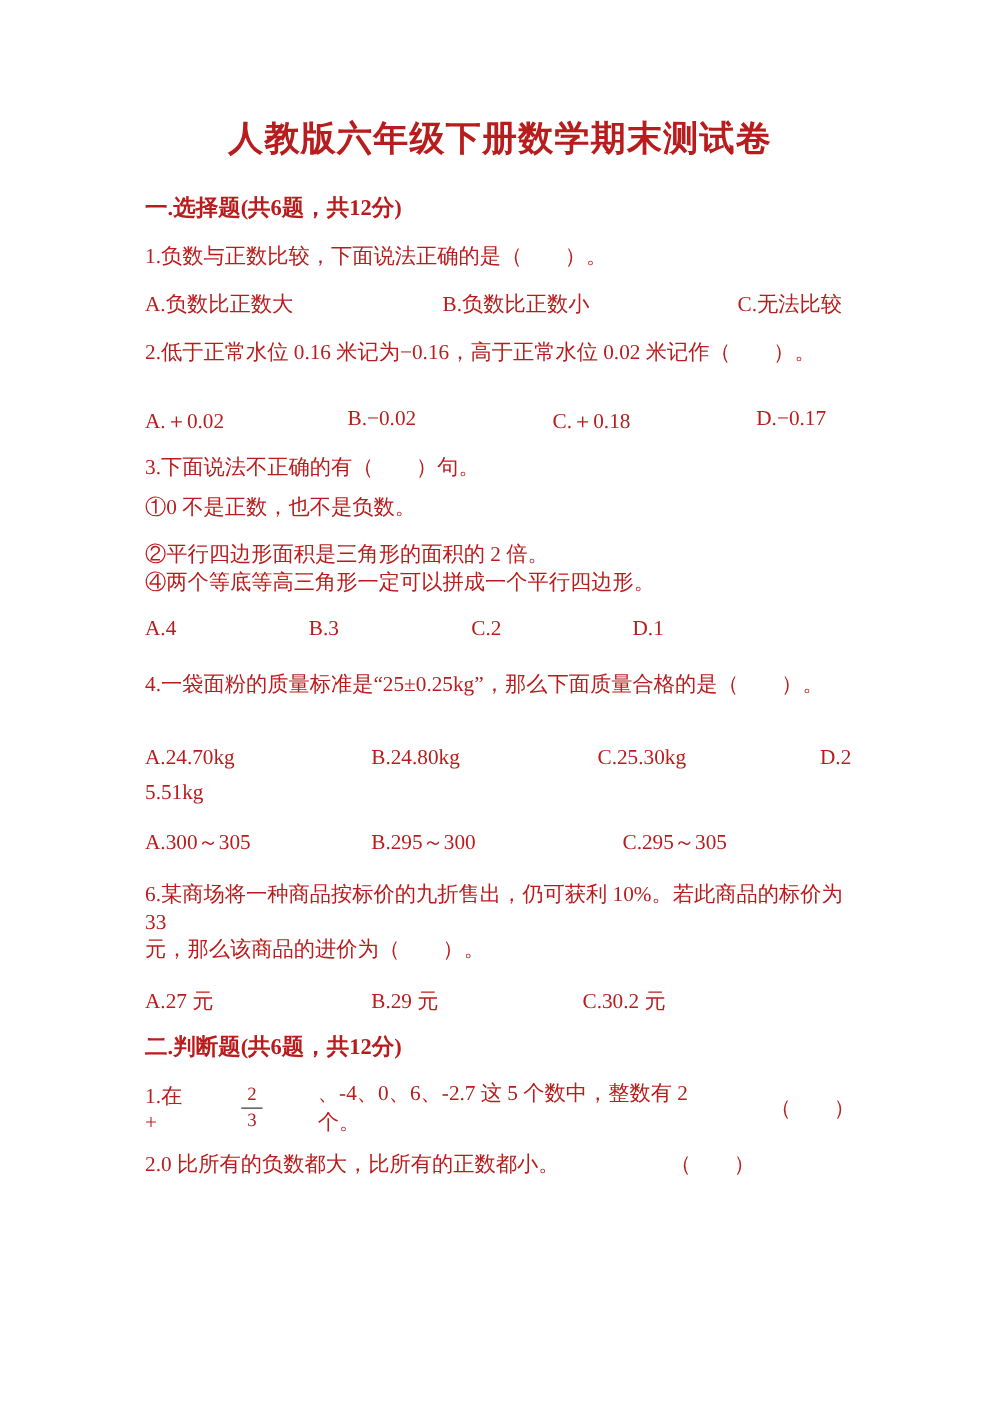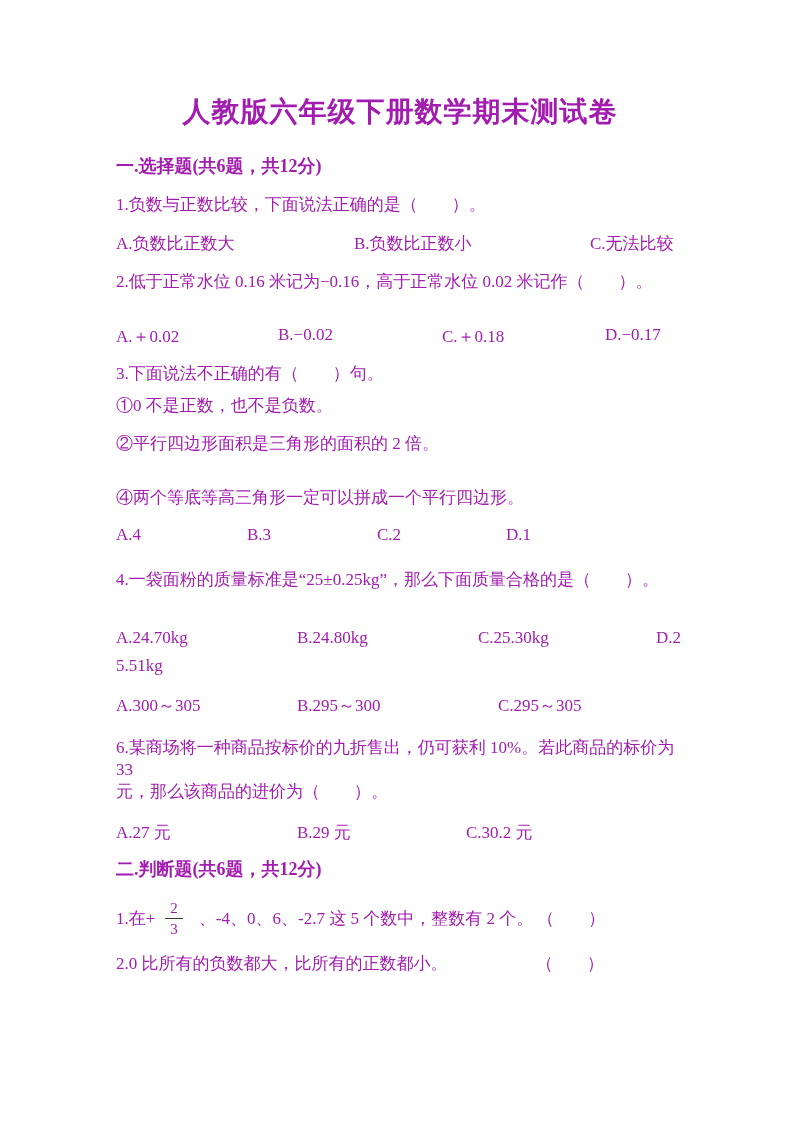--- a/index.html
+++ b/index.html
@@ -1,21 +1,21 @@
 <!DOCTYPE html>
 <html><head>
 <meta charset="utf-8">
 <style>
   * { margin:0; padding:0; box-sizing:border-box; }
   html,body { background:#ffffff; }
   .page {
     position:relative;
     width:800px; height:1131px;
     background:#ffffff;
-    color:#a21caf;
+    color:#b91c1c;
     font-family:"Liberation Serif","DejaVu Serif",serif;
     font-size:17px;
     overflow:hidden;
     margin:0 auto;
   }
   .title {
     margin-top:92px;
     text-align:center;
     font-size:28px;
     font-weight:bold;
@@ -24,21 +24,21 @@
   }
   .content { padding:0 116px 0 116px; }
   .sec-heading {
     font-size:18px;
     font-weight:bold;
     line-height:24px;
   }
   .row { line-height:22px; }
   .opts { position:relative; height:22px; }
   .opt { position:absolute; top:0; white-space:nowrap; }
-  .frac-row { display:flex; align-items:center; height:46px; }
+  .frac-row { display:flex; align-items:center; height:46px;gap:28px; }
   .frac {
     display:inline-block;
     text-align:center;
     font-size:15px;
     line-height:1.2;
     margin:0 16px 0 10px;
   }
   .frac .num { display:block; border-bottom:1px solid #3a3a3a; padding:0 5px 1px 5px; }
   .frac .den { display:block; padding-top:1px; }
   .paren-row { position:relative; }
@@ -66,21 +66,21 @@
     <div class="opts" style="margin-top:32px">
       <span class="opt" style="left:0">A.＋0.02</span>
       <span class="opt" style="left:162px">B.−0.02</span>
       <span class="opt" style="left:326px">C.＋0.18</span>
       <span class="opt" style="left:489px">D.−0.17</span>
     </div>
 
     <div class="row" style="margin-top:16px">3.下面说法不正确的有（　　）句。</div>
     <div class="row" style="margin-top:10px">①0 不是正数，也不是负数。</div>
     <div class="row" style="margin-top:16px">②平行四边形面积是三角形的面积的 2 倍。</div>
-    <div class="row" style="margin-top:32px">④两个等底等高三角形一定可以拼成一个平行四边形。</div>
+    <div class="row" style="margin-top:0">④两个等底等高三角形一定可以拼成一个平行四边形。</div>
     <div class="opts" style="margin-top:16px">
       <span class="opt" style="left:0">A.4</span>
       <span class="opt" style="left:131px">B.3</span>
       <span class="opt" style="left:261px">C.2</span>
       <span class="opt" style="left:390px">D.1</span>
     </div>
 
     <div class="row" style="margin-top:22px">4.一袋面粉的质量标准是“25±0.25kg”，那么下面质量合格的是（　　）。</div>
     <div class="opts" style="margin-top:37px">
       <span class="opt" style="left:0">A.24.70kg</span>

